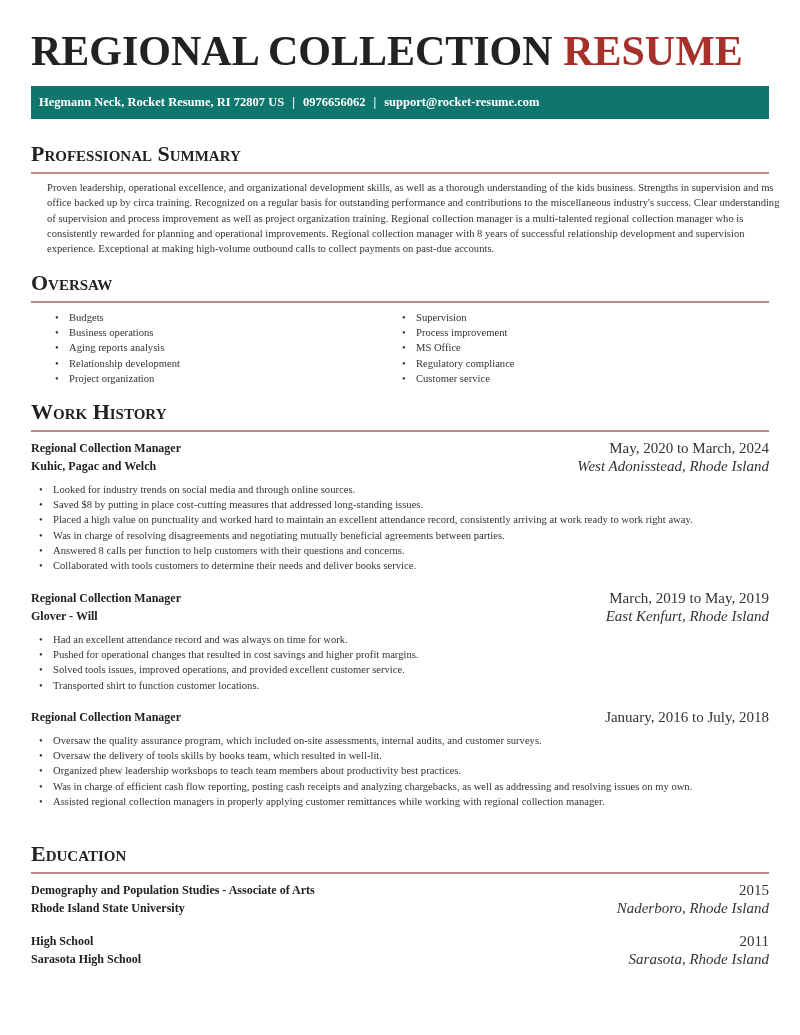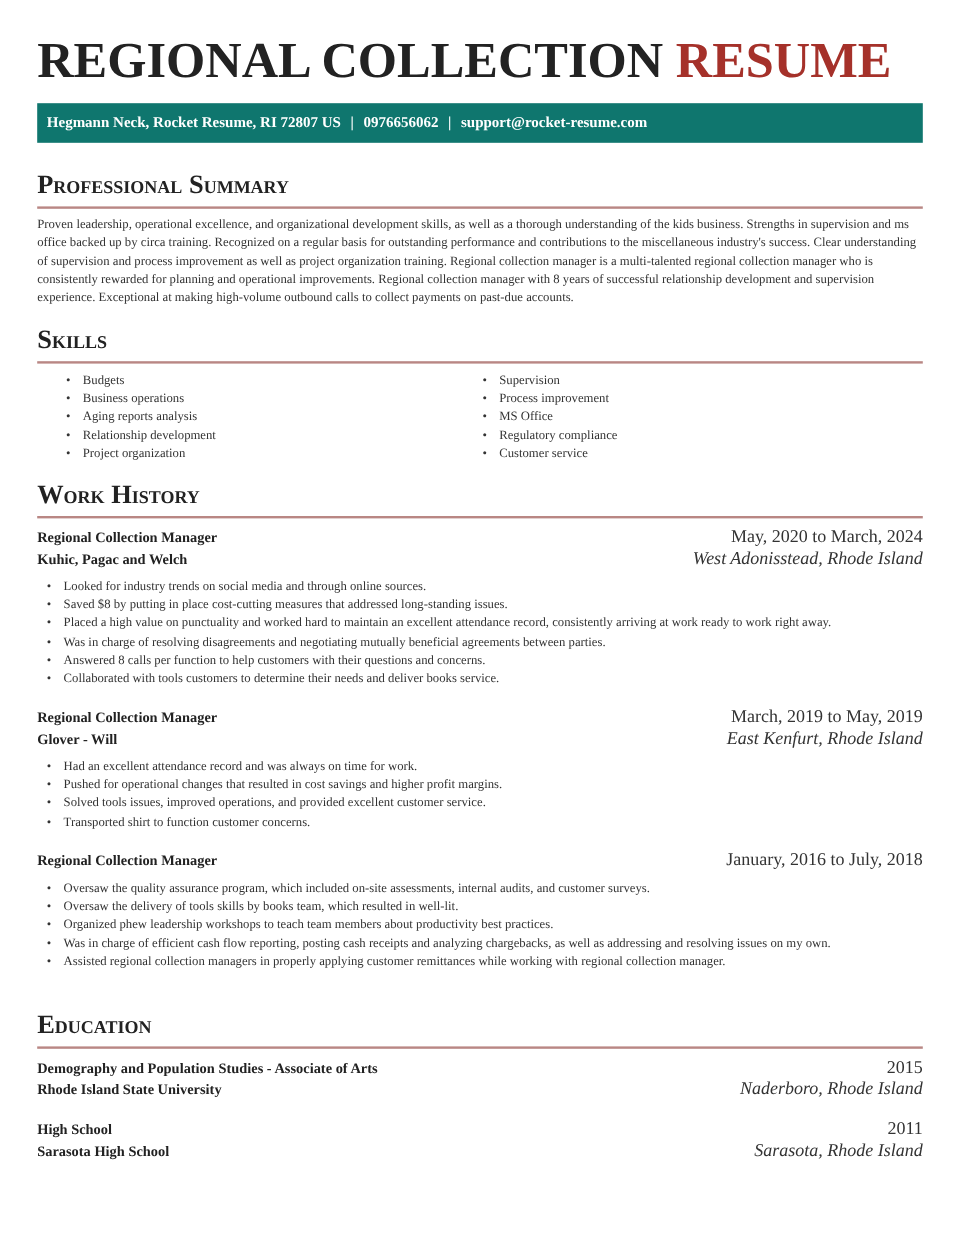--- a/index.html
+++ b/index.html
@@ -25,21 +25,21 @@
       box-sizing: border-box; padding-left: 8px; white-space: nowrap;
     }
     .contact-bar .sep { padding: 0 8px; }
     .section-head {
       position: absolute; left: 0; width: 738px;
       font-size: 22px; font-weight: bold; font-variant: small-caps;
       line-height: 26px; color: #222222;
     }
     .rule { position: absolute; left: 0; width: 738px; height: 2px; background: #b98784; }
     .summary {
-      position: absolute; left: 0; top: 180px; width: 740px;
+      position: absolute; left: 16px; top: 180px; width: 740px;
       font-size: 10.6px; line-height: 15.3px; color: #333333; margin: 0;
     }
     ul.bul { list-style: none; margin: 0; padding: 0; }
     ul.bul li {
       position: relative; padding-left: 22px;
       font-size: 10.6px; line-height: 15.2px; color: #333333; white-space: nowrap;
     }
     ul.bul li::before {
       content: "\2022"; position: absolute; left: 8px; top: 0; color: #333333;
     }
@@ -59,21 +59,21 @@
   <div class="title"><span>REGIONAL COLLECTION</span> <span class="accent">RESUME</span></div>
 
   <div class="contact-bar">
     <span>Hegmann Neck, Rocket Resume, RI 72807 US</span><span class="sep">|</span><span>0976656062</span><span class="sep">|</span><span>support@rocket-resume.com</span>
   </div>
 
   <div class="section-head" style="top:141px;">Professional Summary</div>
   <div class="rule" style="top:172px;"></div>
   <p class="summary">Proven leadership, operational excellence, and organizational development skills, as well as a thorough understanding of the kids business. Strengths in supervision and ms office backed up by circa training. Recognized on a regular basis for outstanding performance and contributions to the miscellaneous industry's success. Clear understanding of supervision and process improvement as well as project organization training. Regional collection manager is a multi-talented regional collection manager who is consistently rewarded for planning and operational improvements. Regional collection manager with 8 years of successful relationship development and supervision experience. Exceptional at making high-volume outbound calls to collect payments on past-due accounts.</p>
 
-  <div class="section-head" style="top:270px;">Skills</div>
+  <div class="section-head" style="top:270px;">Oversaw</div>
   <div class="rule" style="top:301px;"></div>
   <ul class="bul skills-col" style="left:16px;">
     <li>Budgets</li>
     <li>Business operations</li>
     <li>Aging reports analysis</li>
     <li>Relationship development</li>
     <li>Project organization</li>
   </ul>
   <ul class="bul skills-col" style="left:363px;">
     <li>Supervision</li>
@@ -111,21 +111,21 @@
         <span class="r">March, 2019 to May, 2019</span>
       </div>
     <div class="row">
         <span class="l">Glover - Will</span>
         <span class="r it">East Kenfurt, Rhode Island</span>
       </div>
     <ul class="bul">
       <li>Had an excellent attendance record and was always on time for work.</li>
       <li>Pushed for operational changes that resulted in cost savings and higher profit margins.</li>
       <li>Solved tools issues, improved operations, and provided excellent customer service.</li>
-      <li>Transported shirt to function customer concerns.</li>
+      <li>Transported shirt to function customer locations.</li>
     </ul>
   </div>
 
   <div class="job" style="top:708px;">
     <div class="row">
         <span class="l">Regional Collection Manager</span>
         <span class="r">January, 2016 to July, 2018</span>
       </div>
     <ul class="bul">
       <li>Oversaw the quality assurance program, which included on-site assessments, internal audits, and customer surveys.</li>

